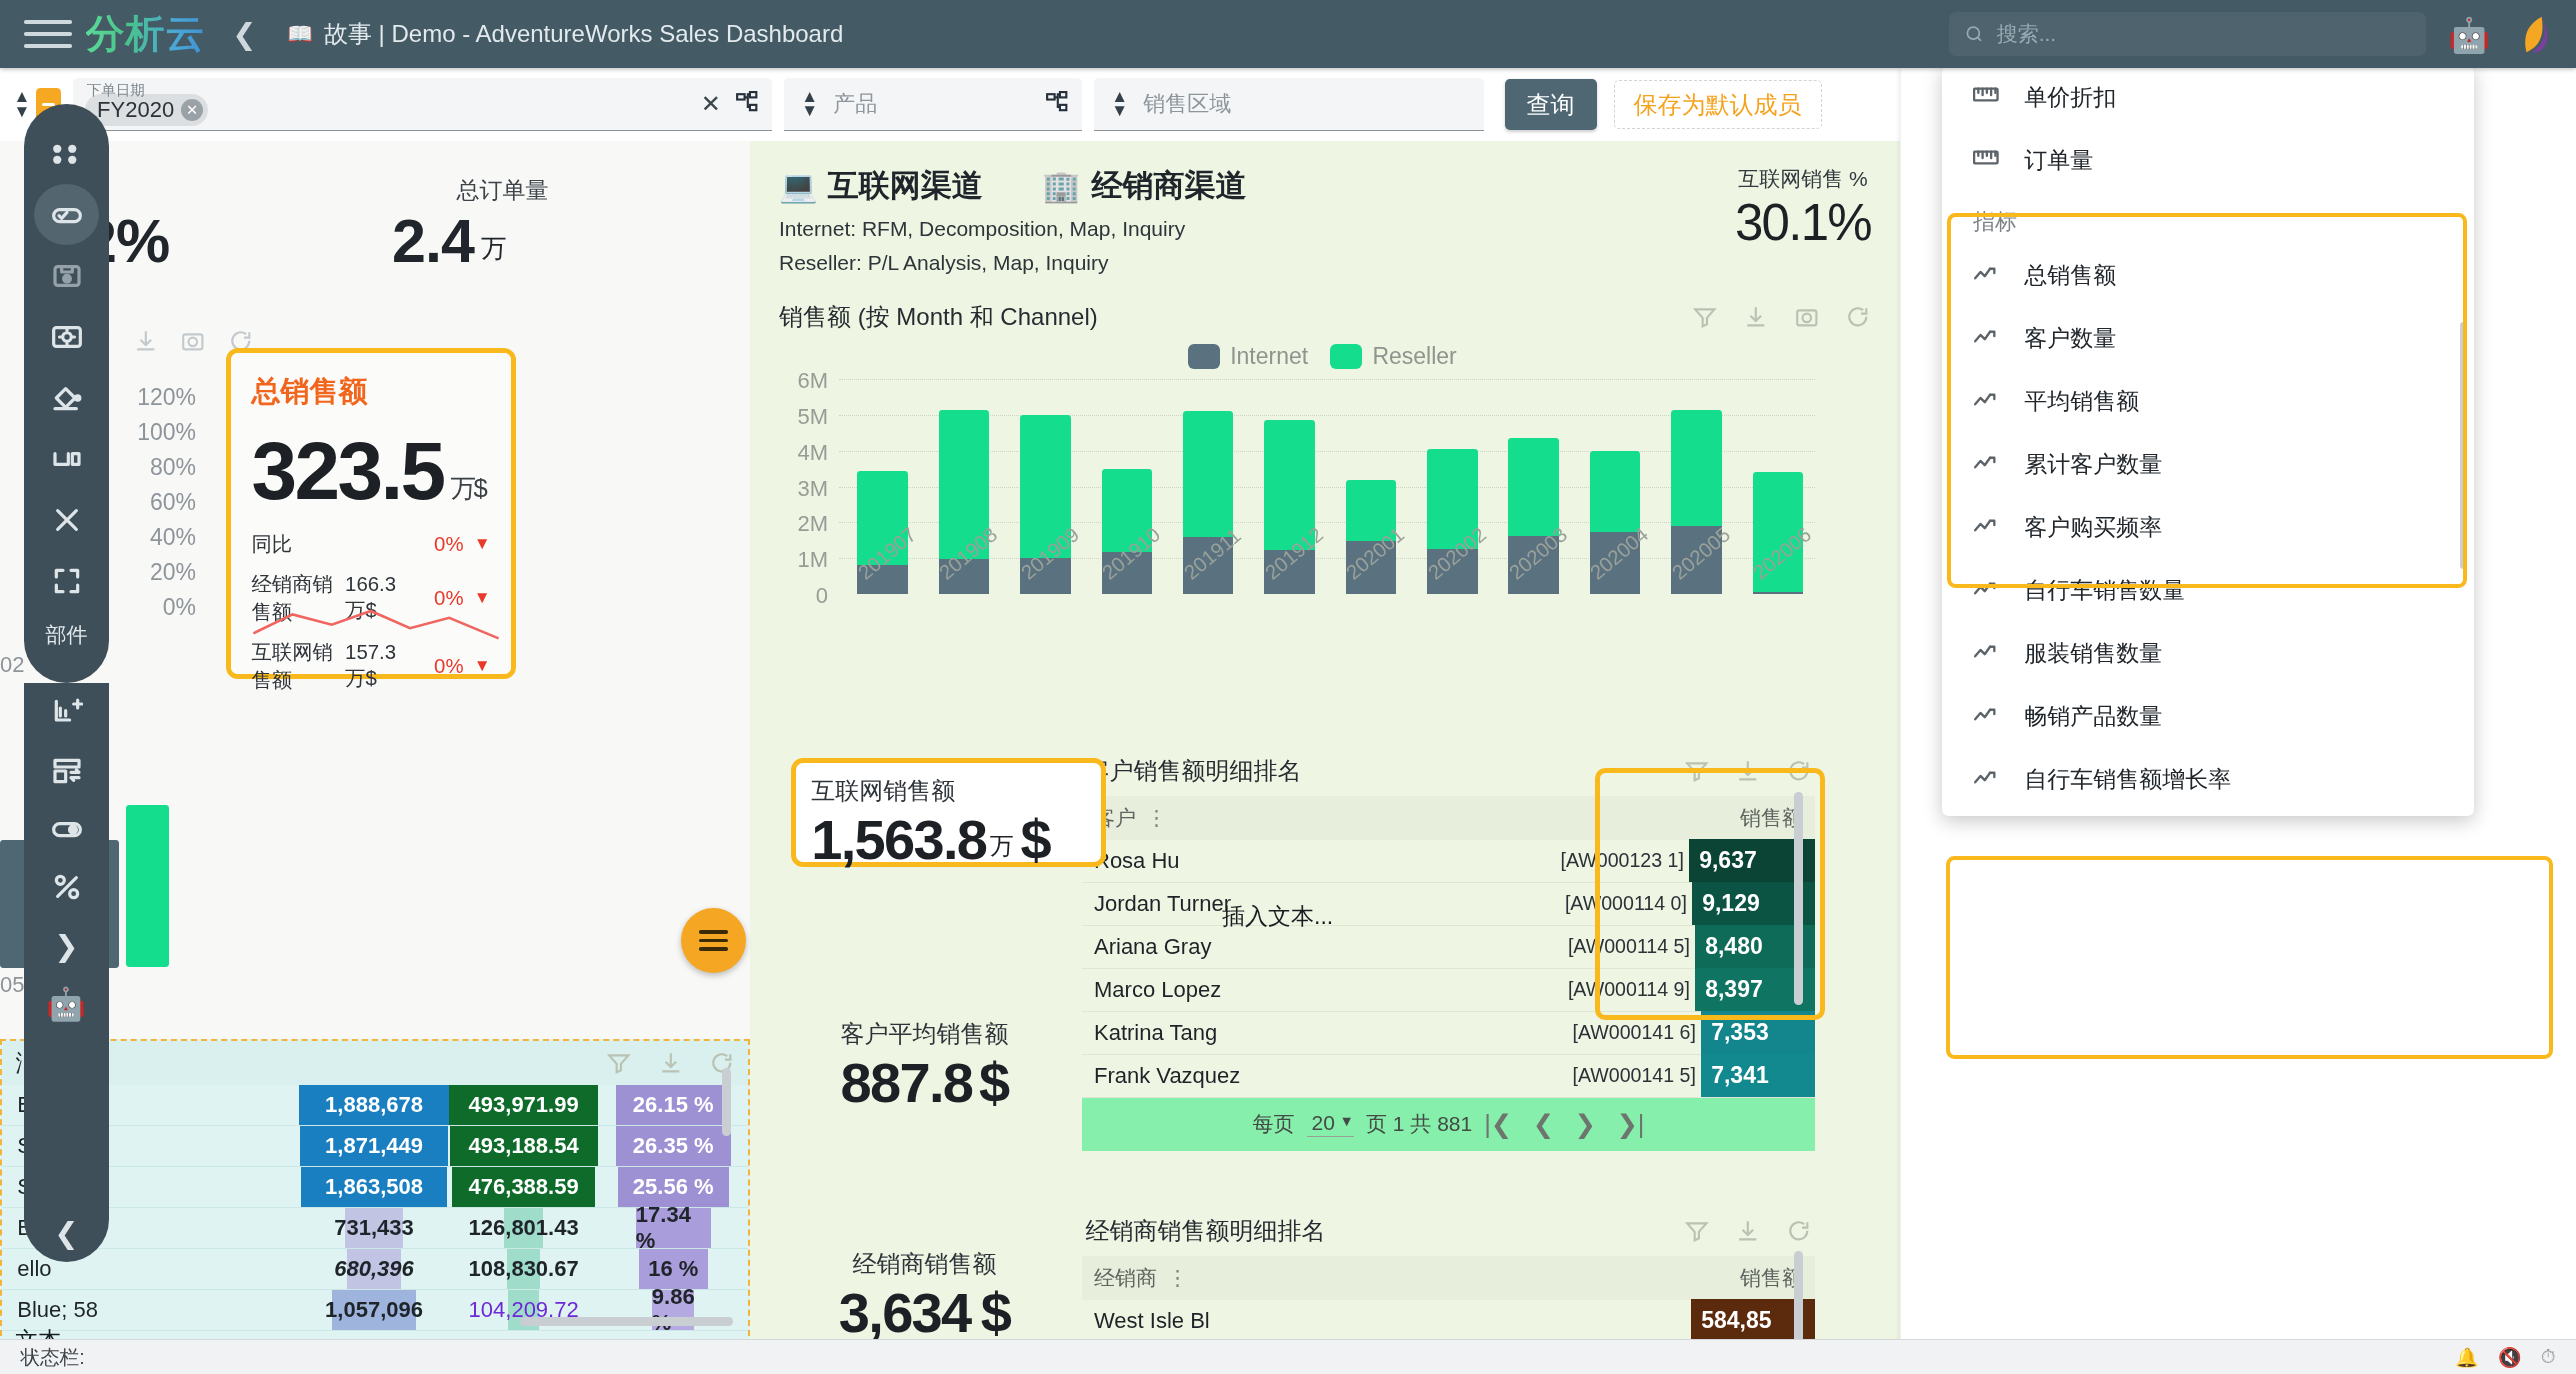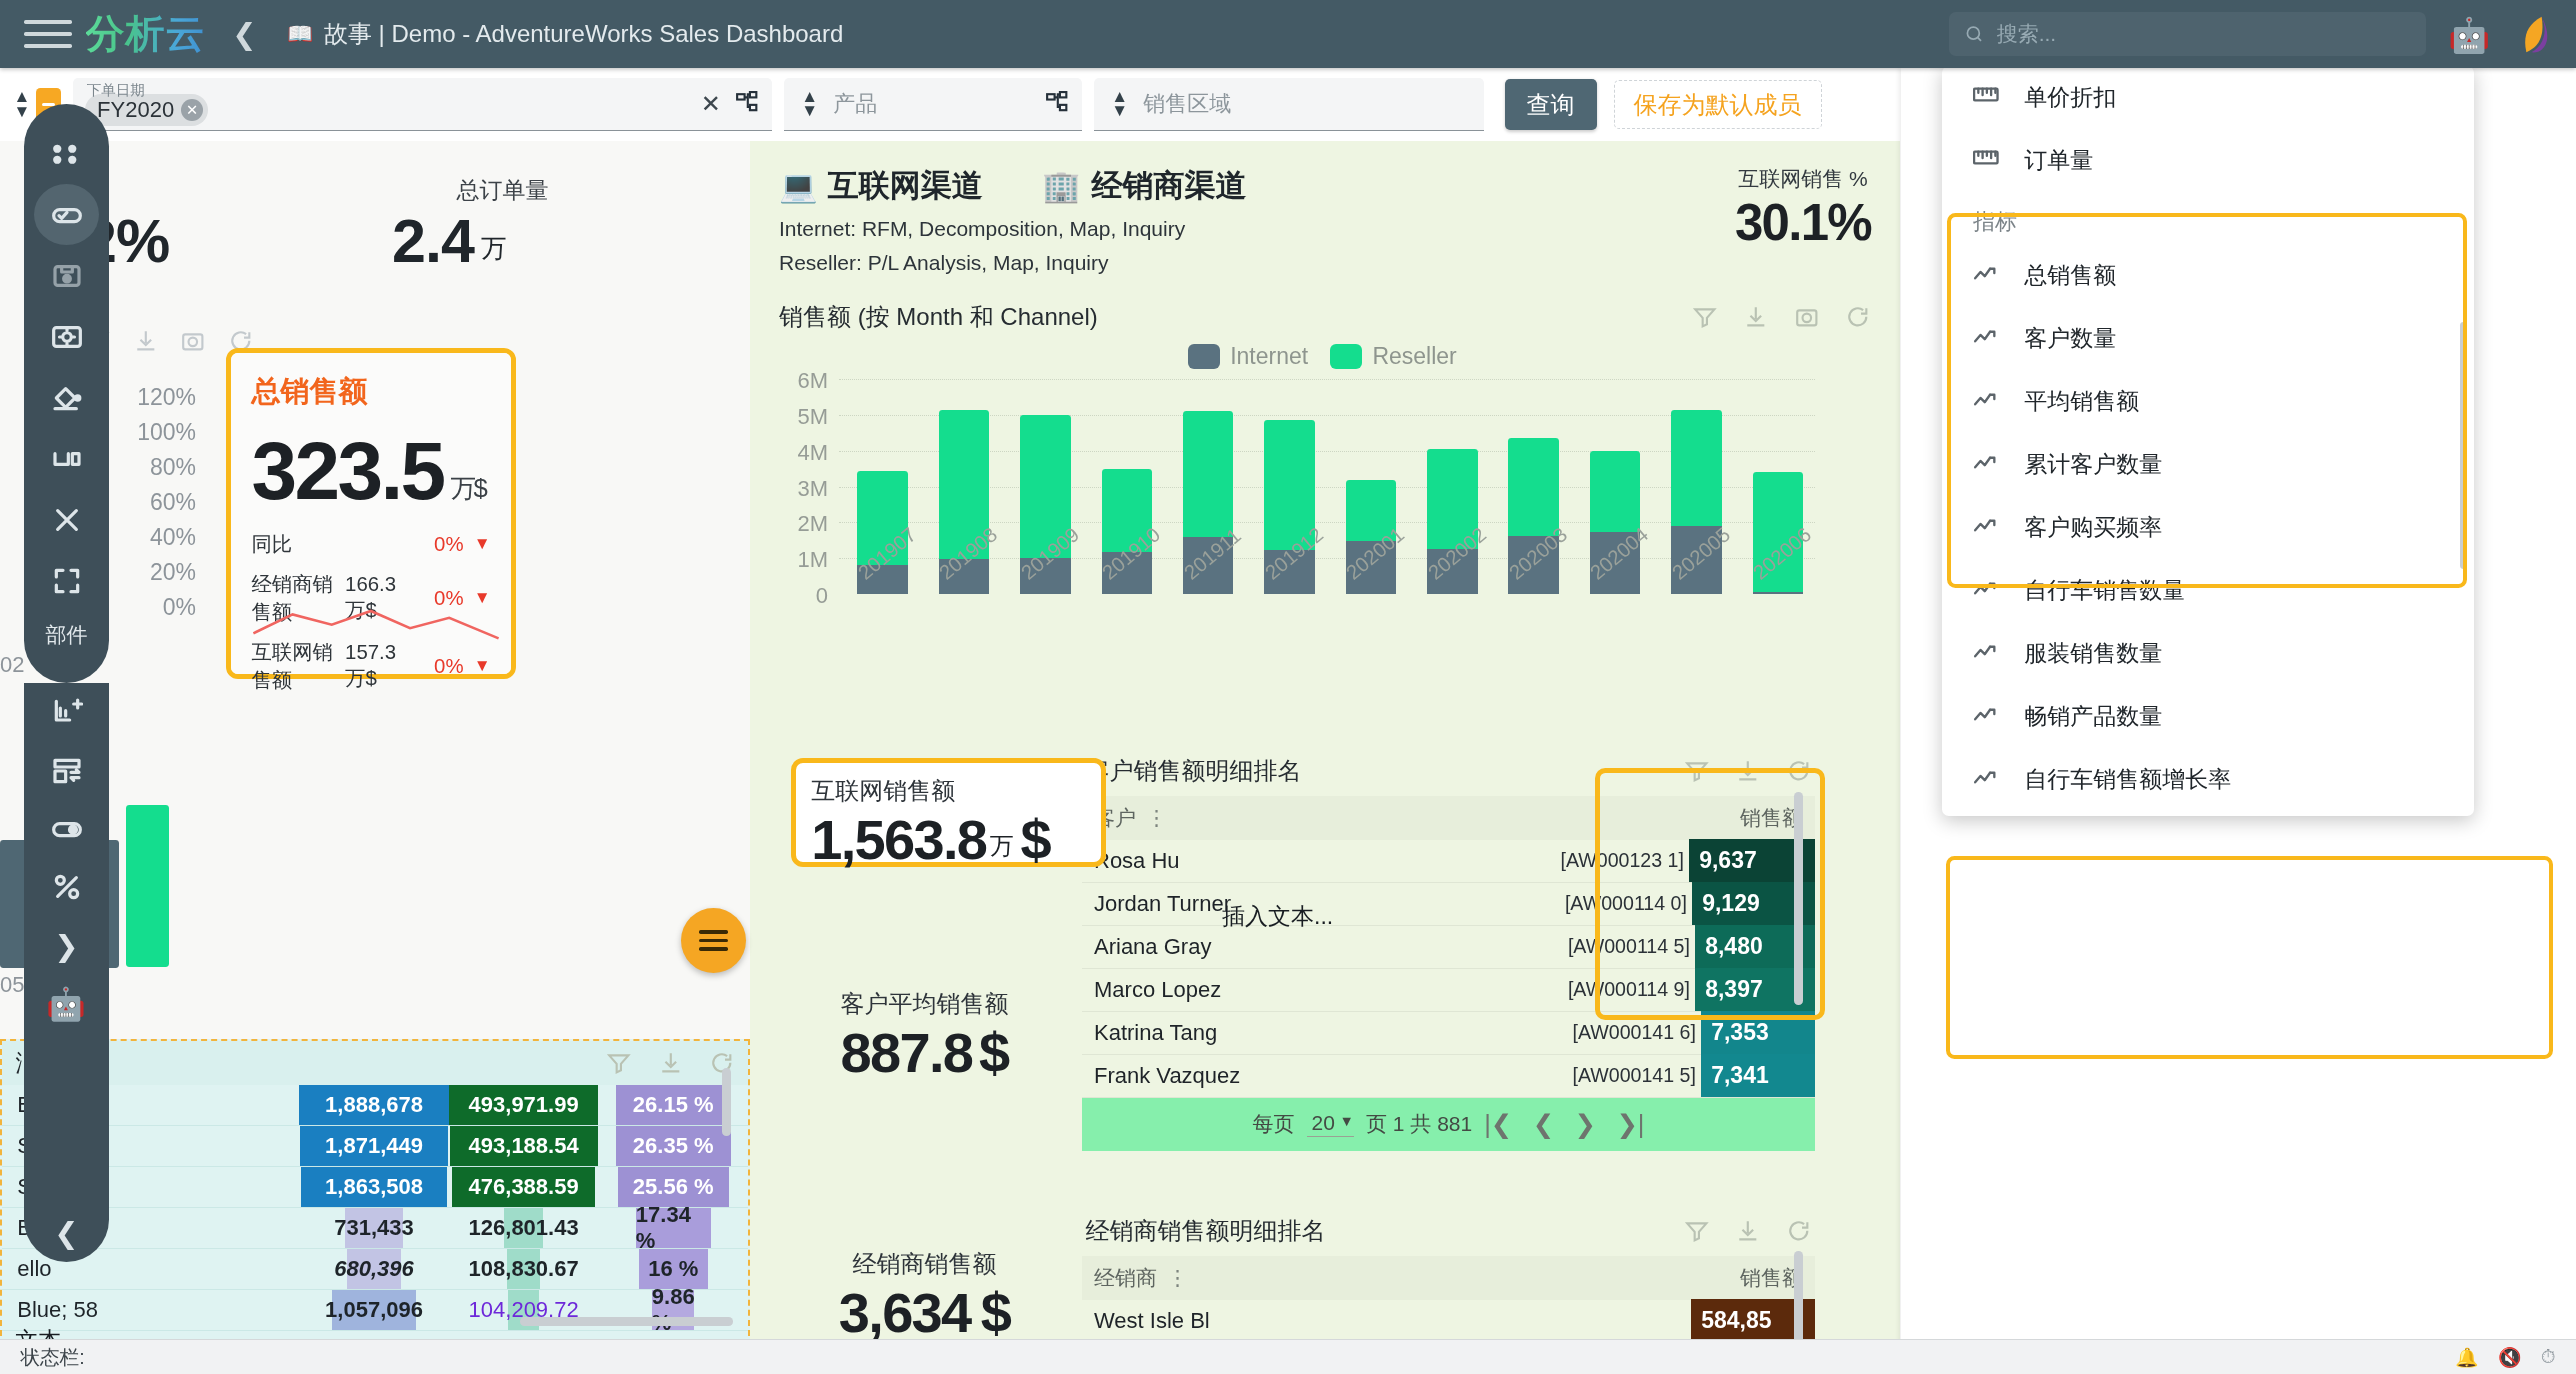--- a/index.html
+++ b/index.html
@@ -103,21 +103,21 @@
 
   
   .green { position:absolute; left:750px; top:141px; width:1150px; height:1233px;
     background:#eef5e2; z-index:10; overflow:hidden; }
   .ch-head { display:flex; align-items:flex-start; padding:24px 29px 0; gap:41px; }
   .ch-col h3 { font-size:31px; color:#1f262b; font-weight:bold; display:flex;
     align-items:center; gap:10.2px; }
   .ch-col p { font-size:21px; color:#2d343a; margin-top:10.2px; }
   .ch-pct { margin-left:auto; text-align:center; }
   .ch-pct .lab { font-size:21px; color:#333a40; }
-  .ch-pct .val { font-size:51px; font-weight:bold; color:#1d2125; letter-spacing:-1.7px; }
+  .ch-pct .val { font-size:51px; font-weight:normal; color:#1d2125; letter-spacing:-1.7px; }
   .panel-title { font-size:24px; color:#262c31; }
   .panel-ic { display:flex; gap:25.6px; margin-left:auto; }
   .panel-ic svg { width:25.6px; height:25.6px; stroke:#b9c2b3; fill:none; stroke-width:2; }
 
   
   .chart { position:relative; margin:13.6px 0 0 29px; width:1048px; height:247px; }
   .y-lab { position:absolute; left:0; width:49px; text-align:right; font-size:22px;
     color:#969c96; transform:translateY(-11px); }
   .gridline { position:absolute; left:60px; right:12px; height:0.9px;
     border-top:0.9px dotted #cdd6c3; }
@@ -554,21 +554,21 @@
 
 <div class="card-hl" style="left:791px;top:758px;width:315px;height:109px;padding:12px 15.3px">
   <div class="mk-lab" style="text-align:left">互联网销售额</div>
   <div class="mk-val" style="justify-content:flex-start">
     <span>1,563.8</span>
     <small>万</small>
     <span style="margin-left:5.1px">$</span>
   </div>
 </div>
 
-<div class="mid-kpi" style="top:988px;left:767px;z-index:14">
+<div class="mid-kpi" style="top:1018px;left:767px;z-index:14">
   <div class="mk-lab">客户平均销售额</div>
   <div class="mk-val">
     <span>887.8</span>
     <span style="margin-left:6.8px">$</span>
   </div>
 </div>
 
 <div class="mid-kpi" style="top:1248px;left:767px;z-index:14;overflow:hidden;height:119px">
   <div class="mk-lab">经销商销售额</div>
   <div class="mk-val">

